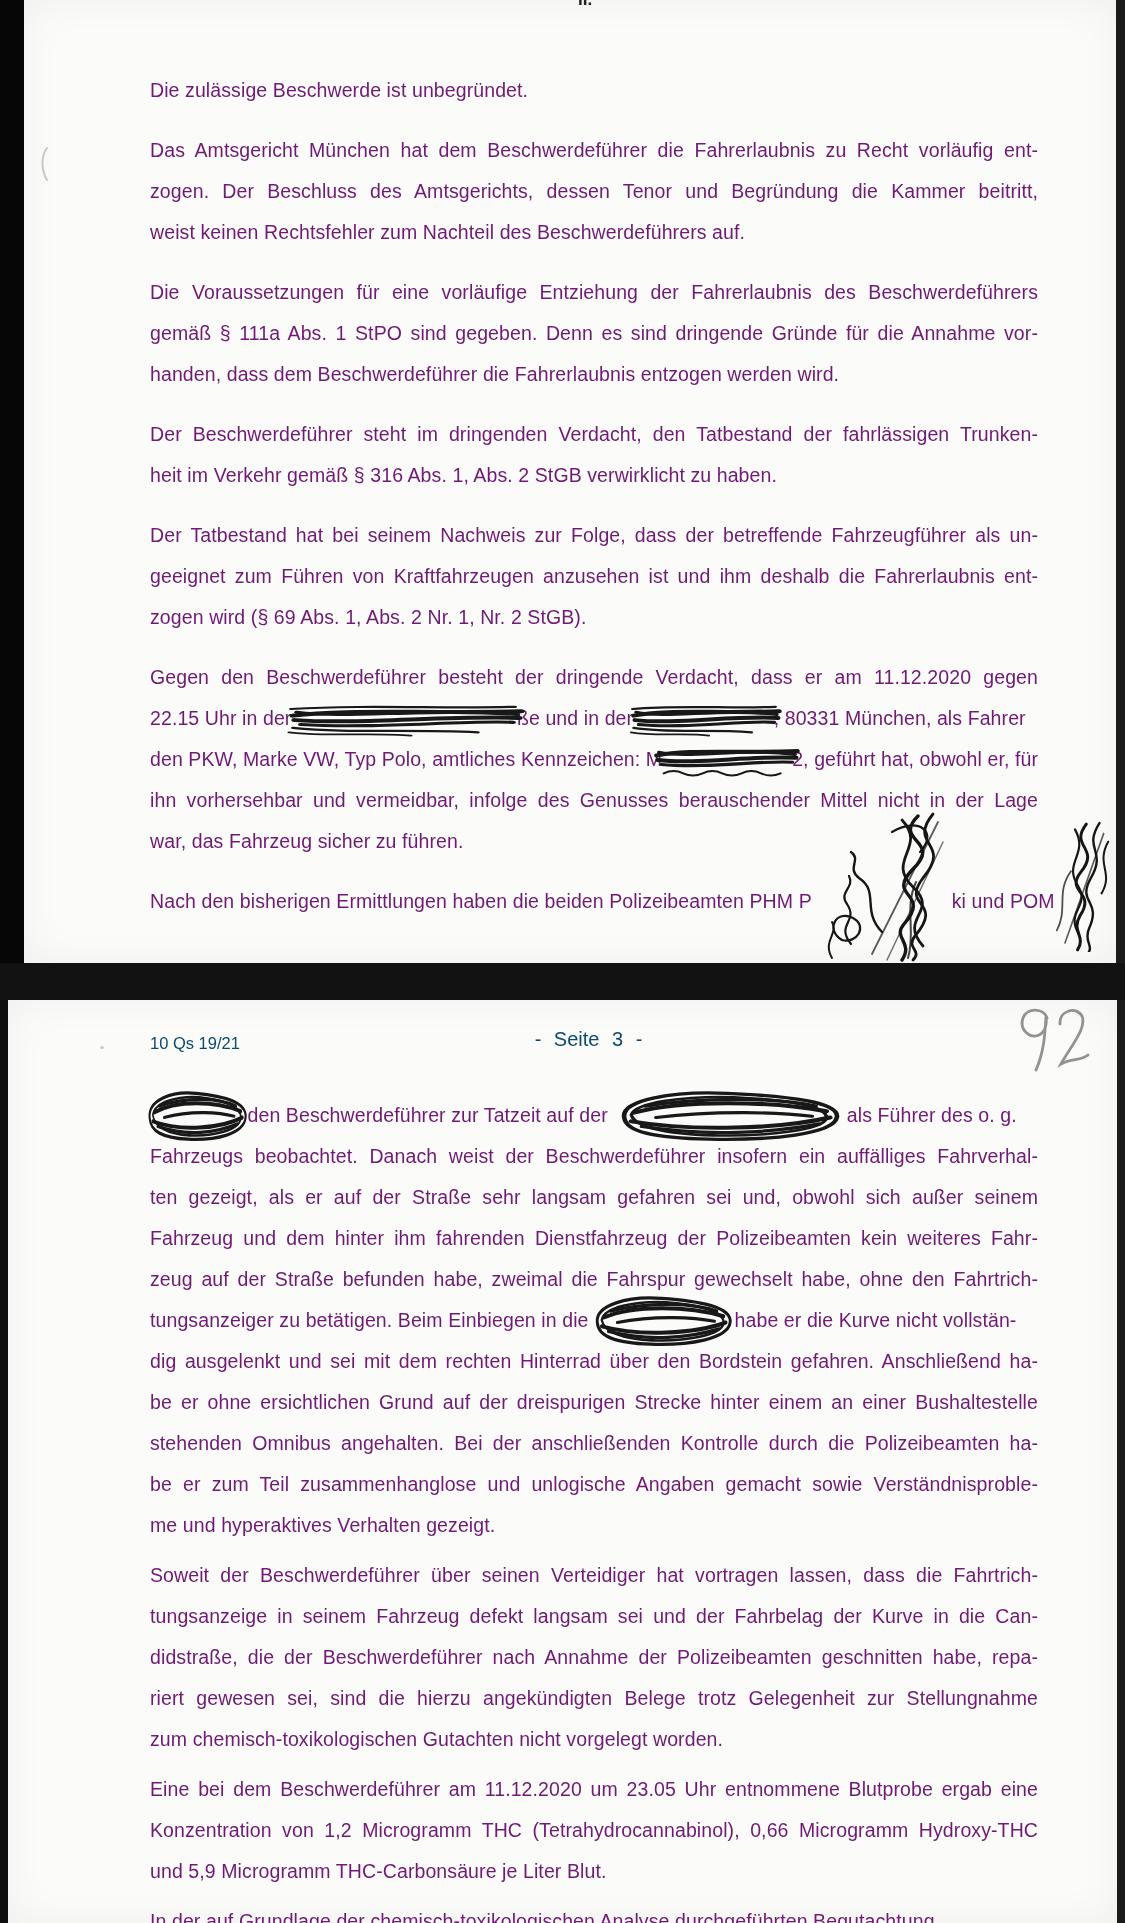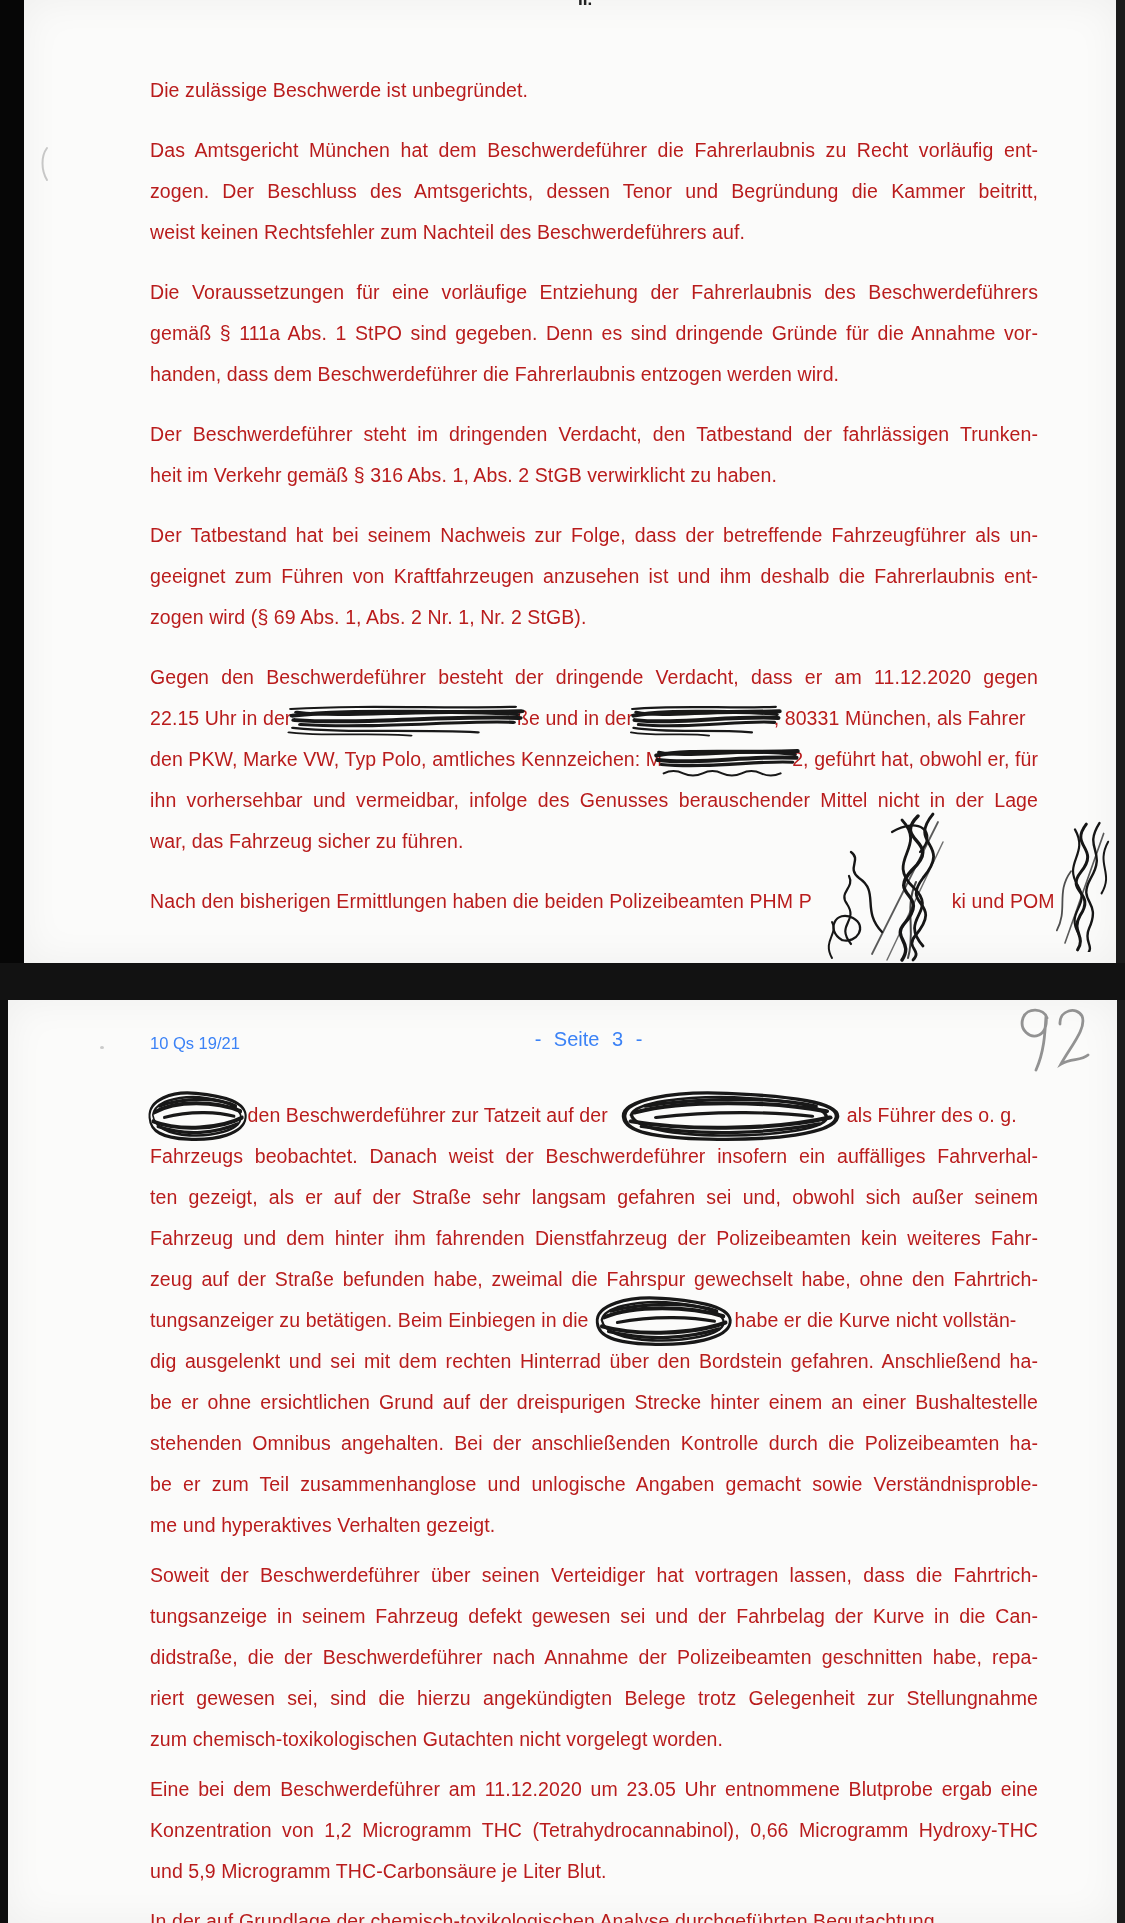--- a/index.html
+++ b/index.html
@@ -11,34 +11,34 @@
   .scan-edge-left-bottom{position:absolute;left:0;top:1000px;width:8px;height:923px;background:#0e0e0e;}
   .divider-band{position:absolute;left:0;top:963px;width:1125px;height:37px;background:#121212;}
   .page{position:absolute;background:#fbfbfa;box-shadow:inset 0 0 40px rgba(0,0,0,0.05);}
   .page1{left:24px;top:0;width:1092px;height:963px;}
   .page2{left:8px;top:1000px;width:1109px;height:923px;overflow:hidden;}
   .section-fragment{
     position:absolute;left:554px;top:0;height:9px;width:60px;overflow:hidden;
     font-size:17px;font-weight:bold;color:#222;
   }
   .section-fragment span{display:inline-block;transform:translateY(-10px);}
-  .content{position:absolute;color:#b91c1c;}
+  .content{position:absolute;color:#701a75;}
   #content1{left:126px;top:70px;width:888px;}
   #content2{left:142px;top:95px;width:888px;}
   .ln{height:41px;line-height:41px;font-size:19.5px;letter-spacing:0.1px;}
   .ln.j{text-align:justify;text-align-last:justify;}
   .ln.nw{white-space:nowrap;}
   #content1 .para{margin-bottom:19px;}
   #content2 .para{margin-bottom:9px;}
   .rd{display:inline-block;height:24px;vertical-align:-5px;position:relative;overflow:visible;}
   .rd svg{position:absolute;overflow:visible;}
   .rd.strike svg,.rd.strike2 svg{left:-8px;top:-7px;width:calc(100% + 16px);height:40px;}
   .rd.cloud svg{left:-10px;top:-16px;width:calc(100% + 20px);height:56px;}
   .gap{display:inline-block;height:1px;}
-  .p2-header{position:absolute;left:0;top:28px;width:100%;height:40px;color:#3b82f6;}
+  .p2-header{position:absolute;left:0;top:28px;width:100%;height:40px;color:#0c4a6e;}
   .case-number{position:absolute;left:142px;top:6px;font-size:16.5px;font-weight:500;}
   .page-label{position:absolute;left:0;top:0;width:100%;text-align:center;font-size:20px;word-spacing:7px;margin-left:26px;}
   .overlay{position:absolute;pointer-events:none;}
   .artifact-paren{position:absolute;left:14px;top:146px;width:12px;height:36px;opacity:.45;}
   .artifact-dot{position:absolute;left:92px;top:46px;width:4px;height:3px;background:#b5b5b5;border-radius:50%;opacity:.7;}
   .sr-only{position:absolute;width:1px;height:1px;overflow:hidden;clip:rect(0 0 0 0);white-space:nowrap;}
 </style>
 </head>
 <body>
 
@@ -201,21 +201,21 @@
                 </g>
               </svg></span><span> habe er die Kurve nicht vollstän-</span></div>
           <div class="ln j"><span>dig ausgelenkt und sei mit dem rechten Hinterrad über den Bordstein gefahren. Anschließend ha-</span></div>
           <div class="ln j"><span>be er ohne ersichtlichen Grund auf der dreispurigen Strecke hinter einem an einer Bushaltestelle</span></div>
           <div class="ln j"><span>stehenden Omnibus angehalten. Bei der anschließenden Kontrolle durch die Polizeibeamten ha-</span></div>
           <div class="ln j"><span>be er zum Teil zusammenhanglose und unlogische Angaben gemacht sowie Verständnisproble-</span></div>
           <div class="ln"><span>me und hyperaktives Verhalten gezeigt.</span></div>
         </div>
         <div class="para">
           <div class="ln j"><span>Soweit der Beschwerdeführer über seinen Verteidiger hat vortragen lassen, dass die Fahrtrich-</span></div>
-          <div class="ln j"><span>tungsanzeige in seinem Fahrzeug defekt gewesen sei und der Fahrbelag der Kurve in die Can-</span></div>
+          <div class="ln j"><span>tungsanzeige in seinem Fahrzeug defekt langsam sei und der Fahrbelag der Kurve in die Can-</span></div>
           <div class="ln j"><span>didstraße, die der Beschwerdeführer nach Annahme der Polizeibeamten geschnitten habe, repa-</span></div>
           <div class="ln j"><span>riert gewesen sei, sind die hierzu angekündigten Belege trotz Gelegenheit zur Stellungnahme</span></div>
           <div class="ln"><span>zum chemisch-toxikologischen Gutachten nicht vorgelegt worden.</span></div>
         </div>
         <div class="para">
           <div class="ln j"><span>Eine bei dem Beschwerdeführer am 11.12.2020 um 23.05 Uhr entnommene Blutprobe ergab eine</span></div>
           <div class="ln j"><span>Konzentration von 1,2 Microgramm THC (Tetrahydrocannabinol), 0,66 Microgramm Hydroxy-THC</span></div>
           <div class="ln"><span>und 5,9 Microgramm THC-Carbonsäure je Liter Blut.</span></div>
         </div>
         <div class="para">

